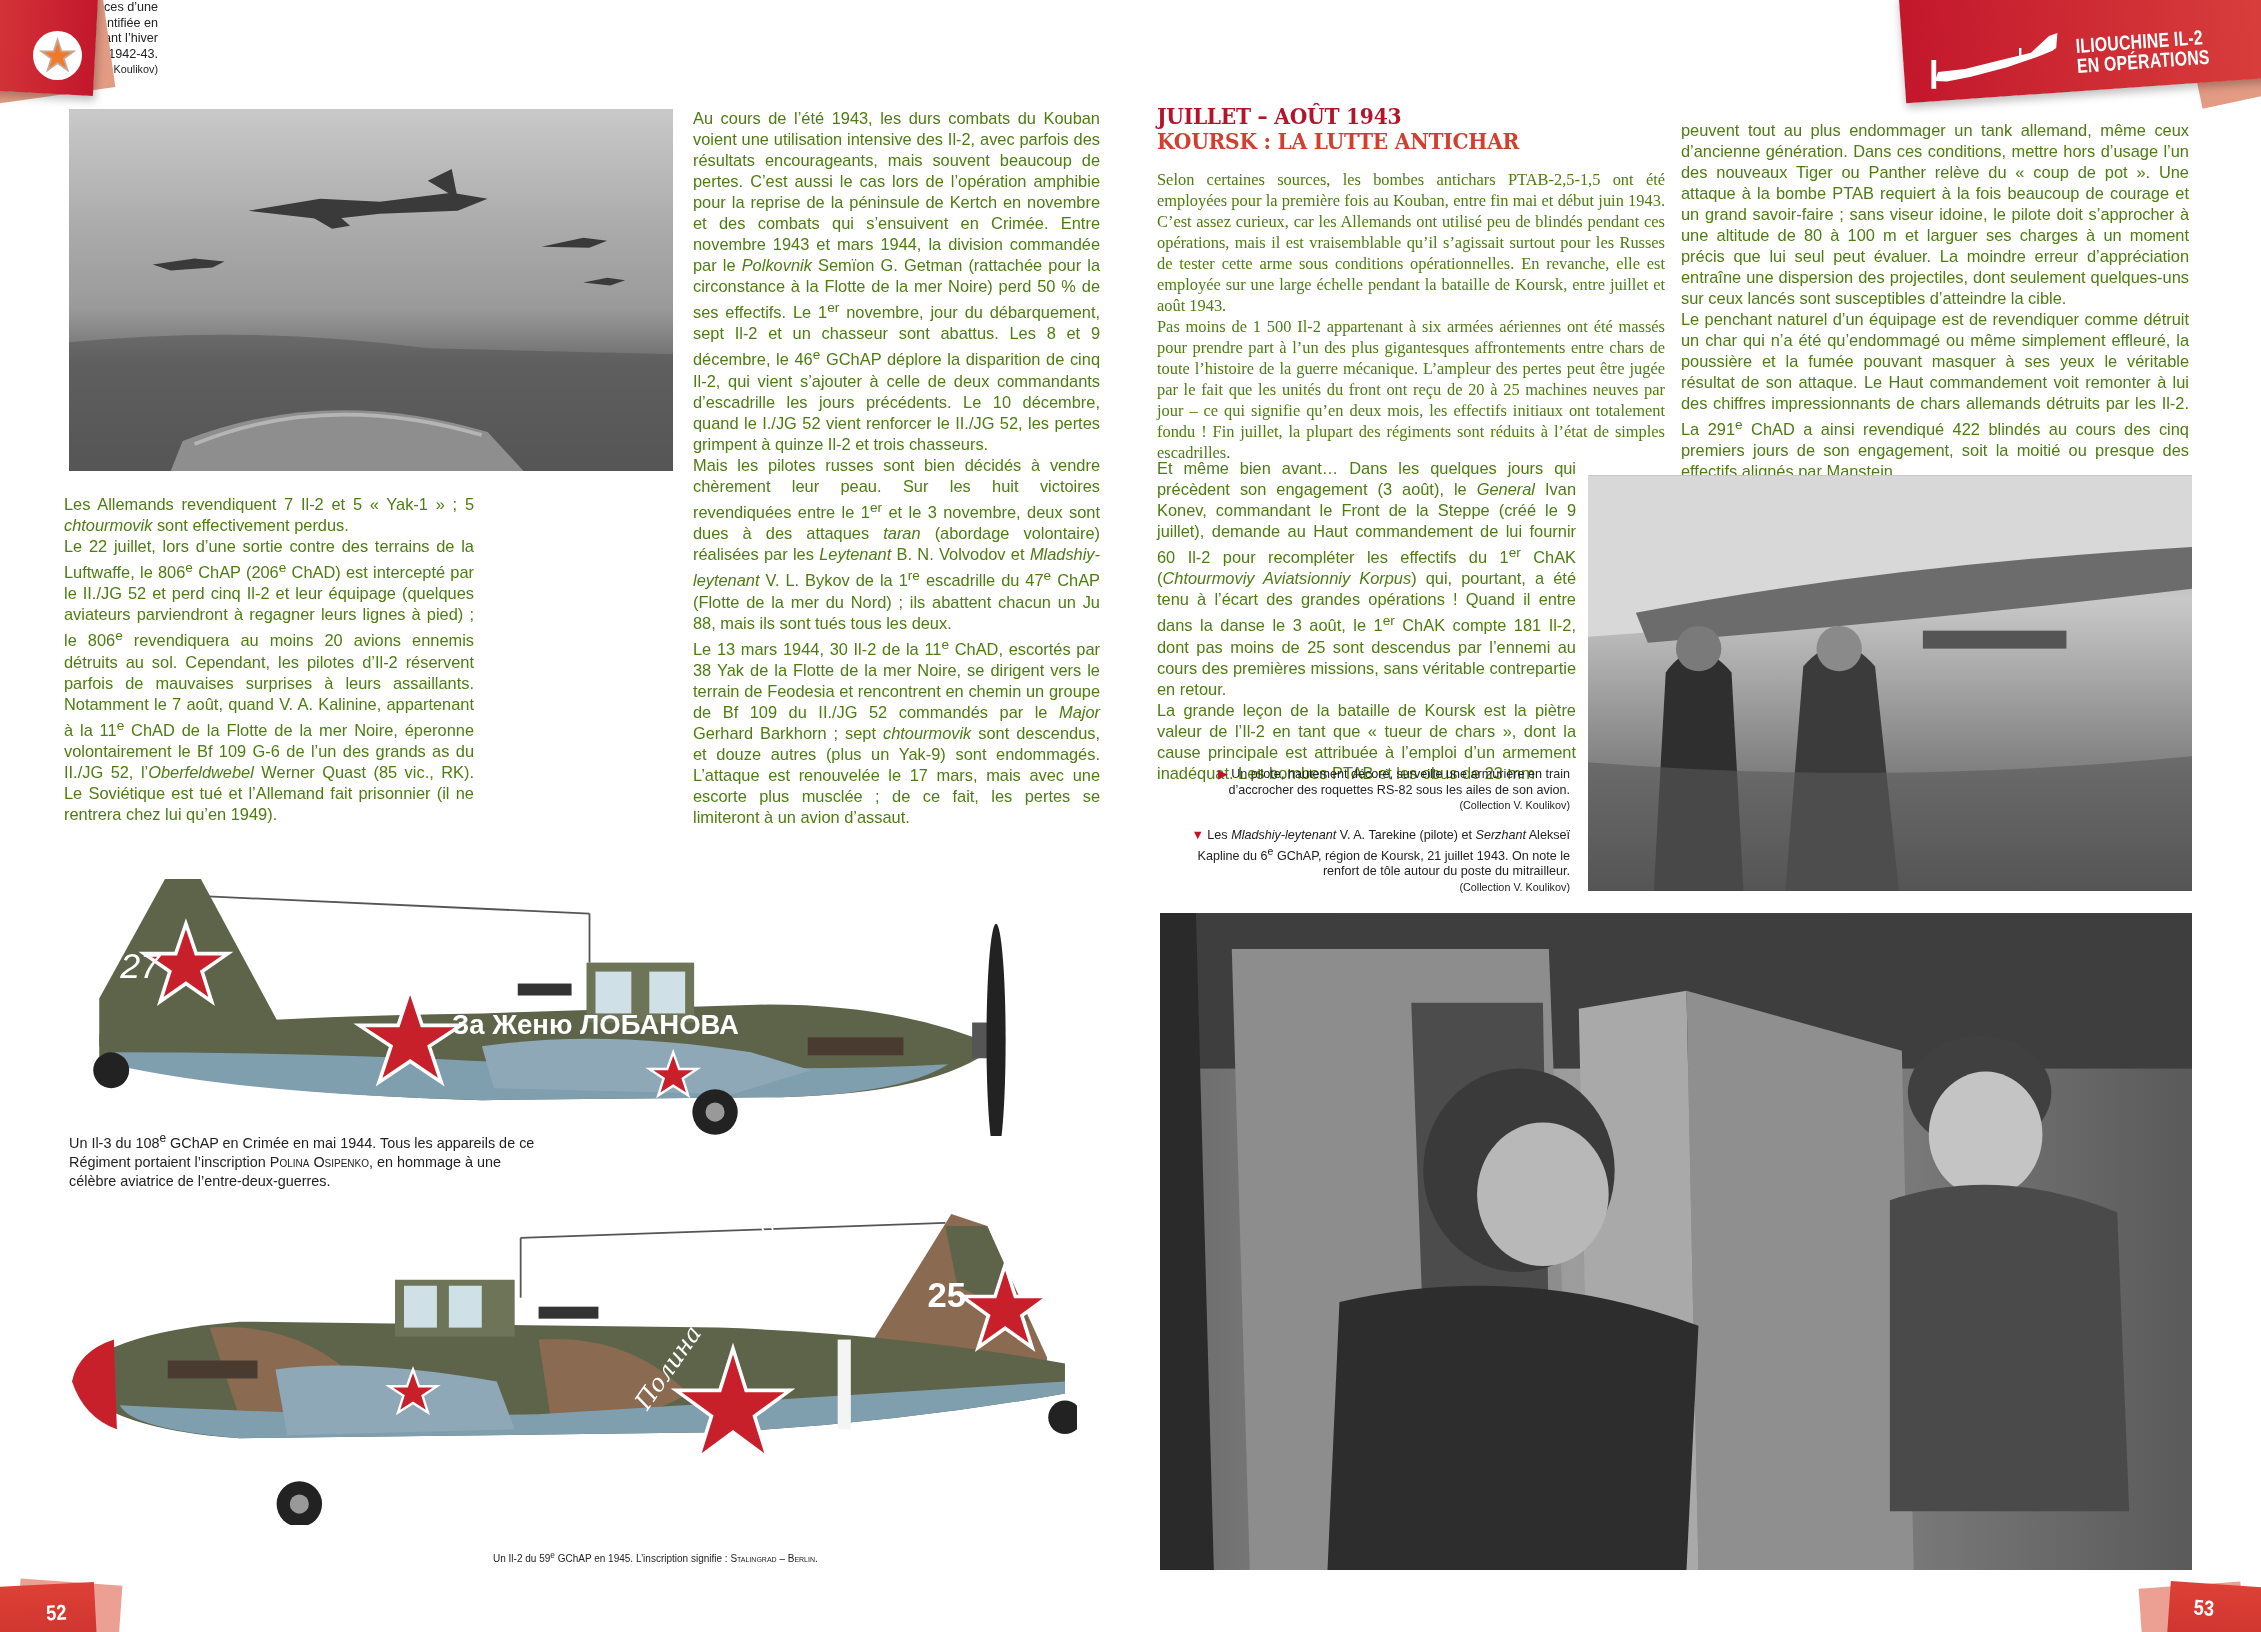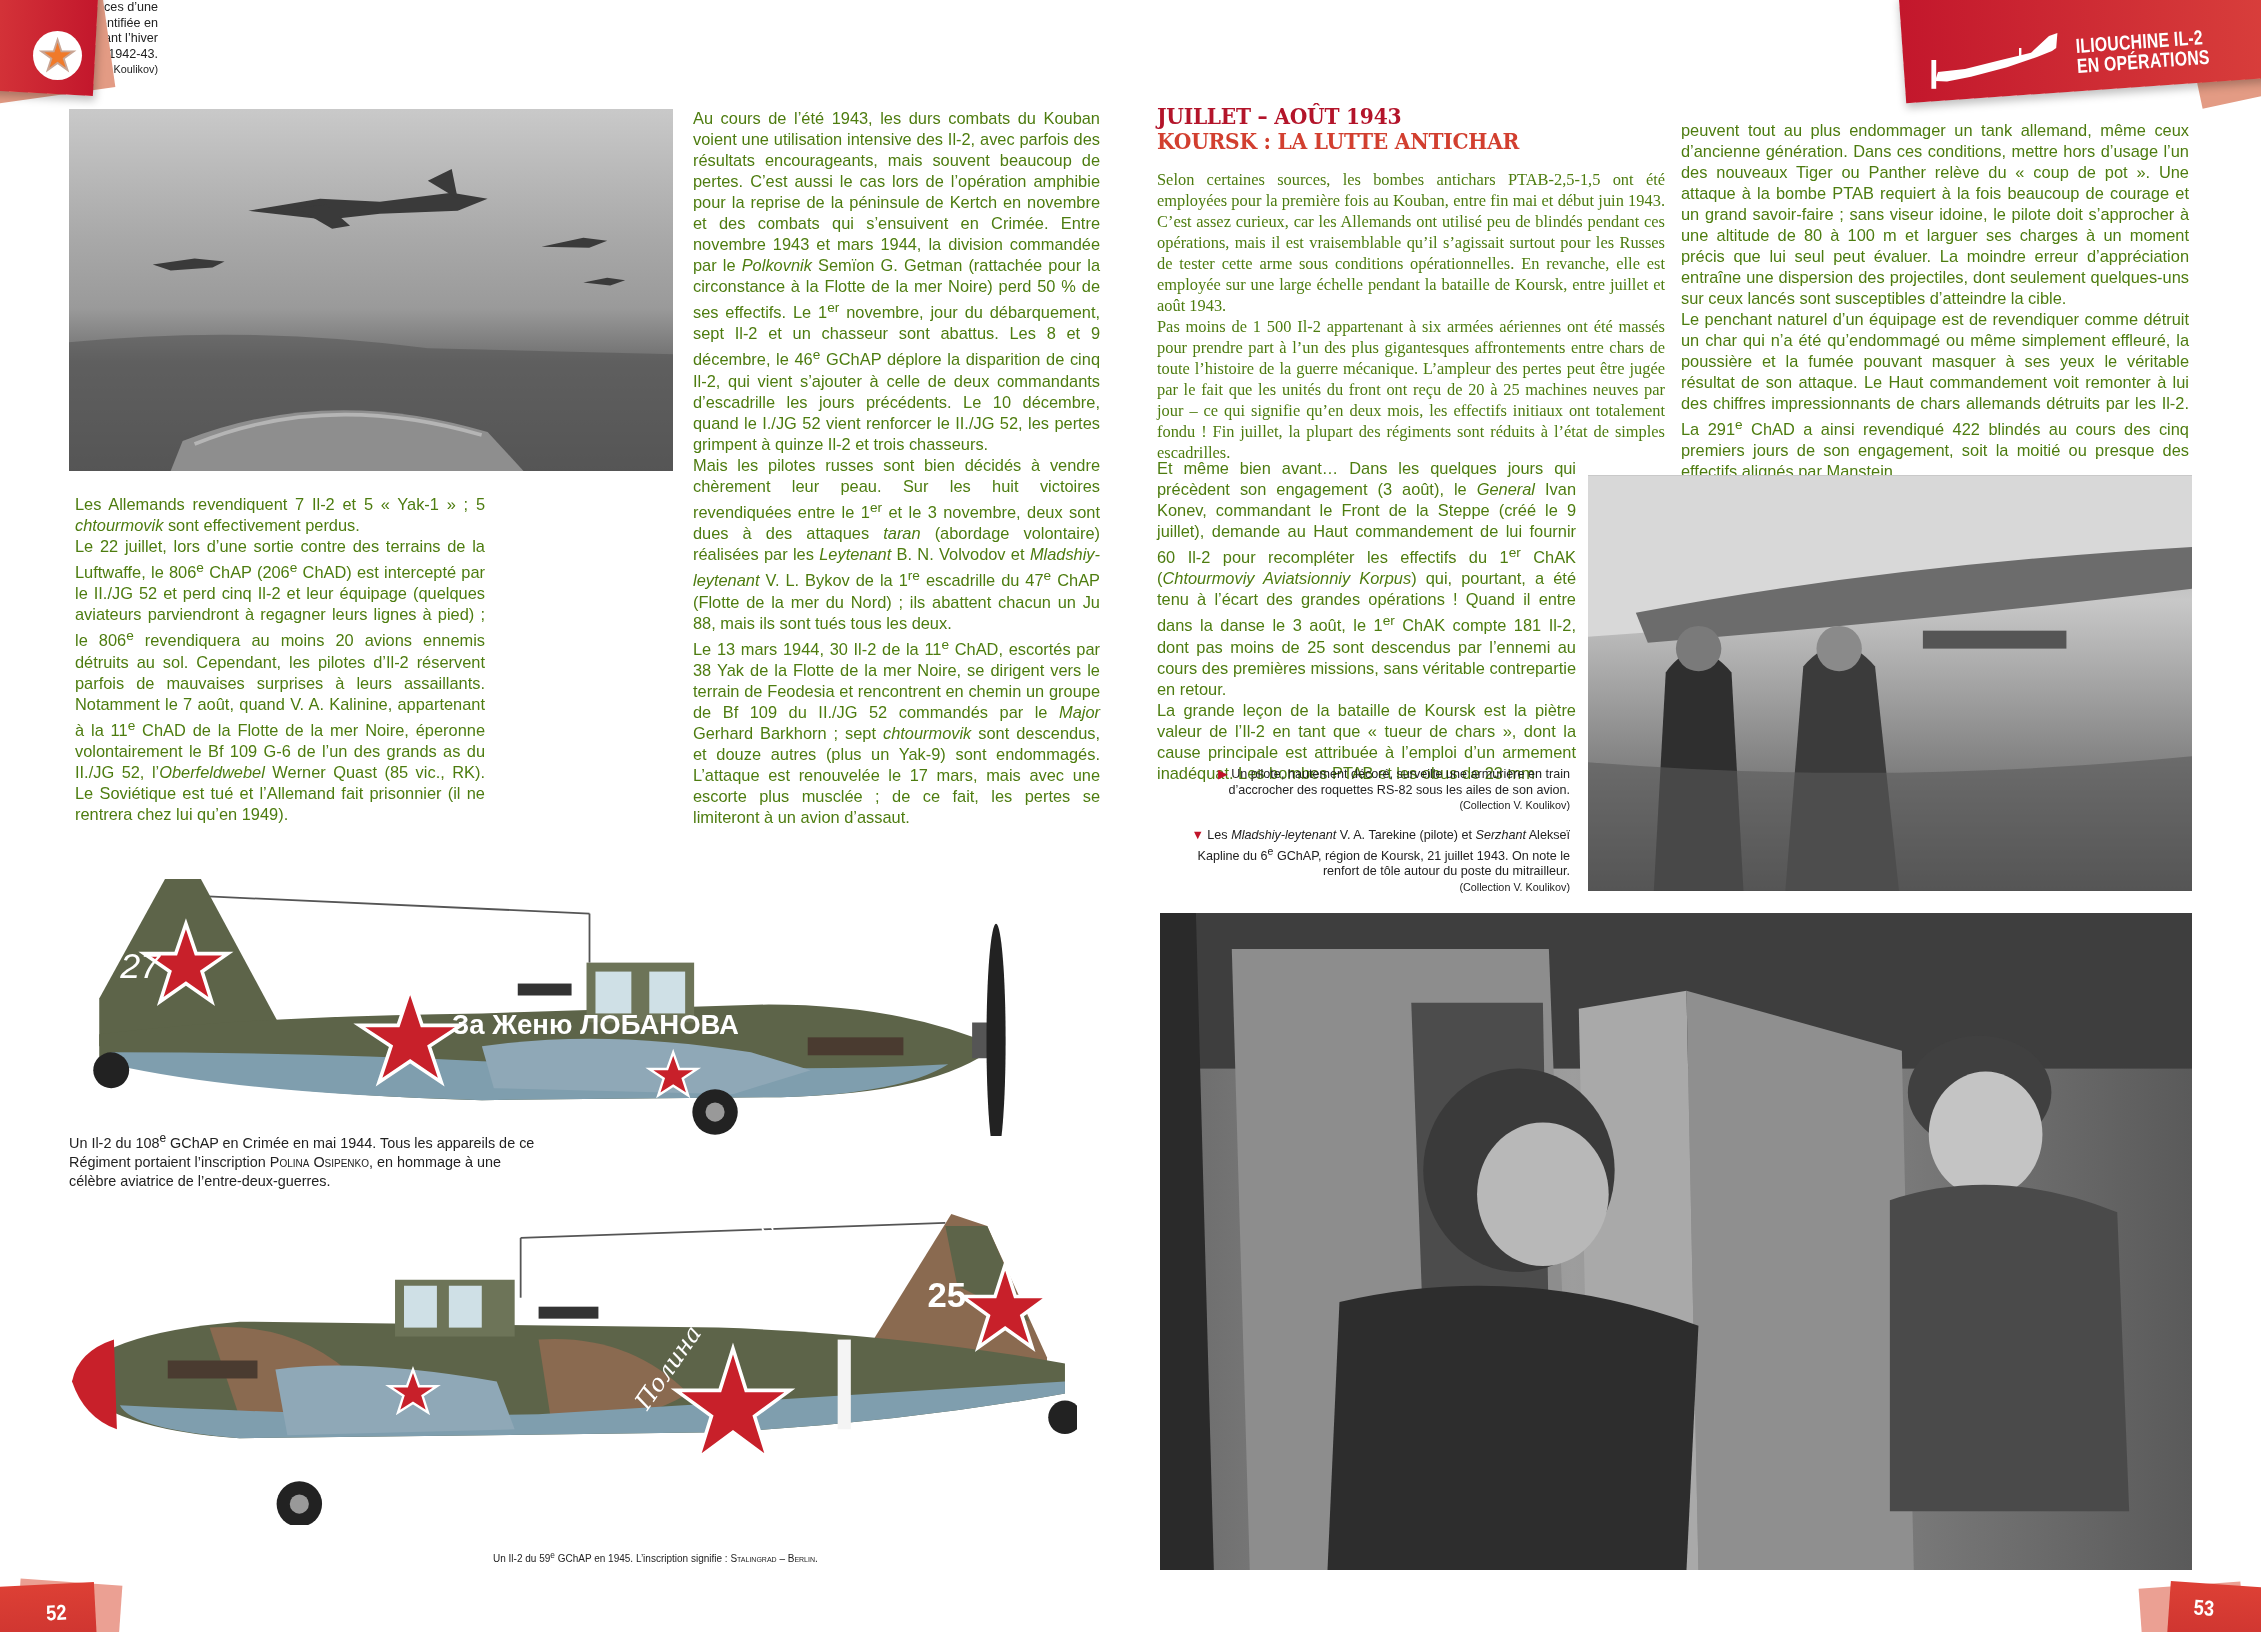--- a/index.html
+++ b/index.html
@@ -67,21 +67,21 @@
       <path d="M860 290 L900 282 L930 286 L905 295 Z"></path>
     </g>
   </svg>
 </div>
 <div class="caption right" style="left:508px;top:496px;width:158px;">
   <span class="tri">▲</span>
   <span>Des Il-2 biplaces d’une unité non identifiée en Crimée pendant l’hiver 1942-43.</span><br>
   <span class="cap-small">(Collection V. Koulikov)</span>
 </div>
 
-<div class="abs txt" style="left:75px;top:494px;width:410px;">
+<div class="abs txt" style="left:64px;top:494px;width:410px;">
   <p><span>Les Allemands revendiquent 7 Il-2 et 5 « Yak-1 » ; 5 </span><i>chtourmovik</i><span> sont effectivement perdus.</span></p>
   <p><span>Le 22 juillet, lors d’une sortie contre des terrains de la Luftwaffe, le 806</span><sup>e</sup><span> ChAP (206</span><sup>e</sup><span> ChAD) est intercepté par le II./JG 52 et perd cinq Il-2 et leur équipage (quelques aviateurs parviendront à regagner leurs lignes à pied) ; le 806</span><sup>e</sup><span> revendiquera au moins 20 avions ennemis détruits au sol. Cependant, les pilotes d’Il-2 réservent parfois de mauvaises surprises à leurs assaillants. Notamment le 7 août, quand V. A. Kalinine, appartenant à la 11</span><sup>e</sup><span> ChAD de la Flotte de la mer Noire, éperonne volontairement le Bf 109 G-6 de l’un des grands as du II./JG 52, l’</span><i>Oberfeldwebel</i><span> Werner Quast (85 vic., RK). Le Soviétique est tué et l’Allemand fait prisonnier (il ne rentrera chez lui qu’en 1949).</span></p>
 </div>
 
 <div class="abs txt" style="left:693px;top:108px;width:407px;">
   <p><span>Au cours de l’été 1943, les durs combats du Kouban voient une utilisation intensive des Il-2, avec parfois des résultats encourageants, mais souvent beaucoup de pertes. C’est aussi le cas lors de l’opération amphibie pour la reprise de la péninsule de Kertch en novembre et des combats qui s’ensuivent en Crimée. Entre novembre 1943 et mars 1944, la division commandée par le </span><i>Polkovnik</i><span> Semïon G. Getman (rattachée pour la circonstance à la Flotte de la mer Noire) perd 50 % de ses effectifs. Le 1</span><sup>er</sup><span> novembre, jour du débarquement, sept Il-2 et un chasseur sont abattus. Les 8 et 9 décembre, le 46</span><sup>e</sup><span> GChAP déplore la disparition de cinq Il-2, qui vient s’ajouter à celle de deux commandants d’escadrille les jours précédents. Le 10 décembre, quand le I./JG 52 vient renforcer le II./JG 52, les pertes grimpent à quinze Il-2 et trois chasseurs.</span></p>
   <p><span>Mais les pilotes russes sont bien décidés à vendre chèrement leur peau. Sur les huit victoires revendiquées entre le 1</span><sup>er</sup><span> et le 3 novembre, deux sont dues à des attaques </span><i>taran</i><span> (abordage volontaire) réalisées par les </span><i>Leytenant</i><span> B. N. Volvodov et </span><i>Mladshiy-leytenant</i><span> V. L. Bykov de la 1</span><sup>re</sup><span> escadrille du 47</span><sup>e</sup><span> ChAP (Flotte de la mer du Nord) ; ils abattent chacun un Ju 88, mais ils sont tués tous les deux.</span></p>
   <p><span>Le 13 mars 1944, 30 Il-2 de la 11</span><sup>e</sup><span> ChAD, escortés par 38 Yak de la Flotte de la mer Noire, se dirigent vers le terrain de Feodesia et rencontrent en chemin un groupe de Bf 109 du II./JG 52 commandés par le </span><i>Major</i><span> Gerhard Barkhorn ; sept </span><i>chtourmovik</i><span> sont descendus, et douze autres (plus un Yak-9) sont endommagés. L’attaque est renouvelée le 17 mars, mais avec une escorte plus musclée ; de ce fait, les pertes se limiteront à un avion d’assaut.</span></p>
 </div>
 
@@ -102,21 +102,21 @@
   <circle cx="1090" cy="430" r="38" fill="#222"></circle>
     <circle cx="1090" cy="430" r="16" fill="#999"></circle>
   <circle cx="80" cy="360" r="30" fill="#222"></circle>
   <polygon points="205,115 222,165 275,165 232,195 248,245 205,215 162,245 178,195 135,165 188,165" fill="#c8202a" stroke="#fff" stroke-width="6"></polygon>
   <polygon points="580,225 600,285 665,285 612,320 632,380 580,345 528,380 548,320 495,285 560,285" fill="#c8202a" stroke="#fff" stroke-width="6"></polygon>
   <polygon points="1020,330 1030,358 1060,358 1036,374 1045,402 1020,386 995,402 1004,374 980,358 1010,358" fill="#c8202a" stroke="#fff" stroke-width="4"></polygon>
   <text x="95" y="205" fill="#fff" font-family="Liberation Sans, sans-serif" font-size="60" font-style="italic">27</text>
   <text x="650" y="300" fill="#fff" font-family="Liberation Sans, sans-serif" font-weight="bold" font-size="46">За Женю ЛОБАНОВА</text>
 </svg>
 <div class="abs caption" style="left:69px;top:1129px;width:478px;font-size:14.4px;line-height:19px;">
-  <span>Un Il-2 du 108</span><sup>e</sup><span> GChAP en Crimée en mai 1944. Tous les appareils de ce Régiment portaient l’inscription </span><span class="scap">Polina Osipenko</span><span>, en hommage à une célèbre aviatrice de l’entre-deux-guerres.</span>
+  <span>Un Il-3 du 108</span><sup>e</sup><span> GChAP en Crimée en mai 1944. Tous les appareils de ce Régiment portaient l’inscription </span><span class="scap">Polina Osipenko</span><span>, en hommage à une célèbre aviatrice de l’entre-deux-guerres.</span>
 </div>
 
 <svg class="abs" style="left:60px;top:1202px;width:1017px;height:323px" viewBox="0 0 1700 540">
   <line x1="770" y1="60" x2="1480" y2="35" stroke="#555" stroke-width="3"></line>
   <line x1="770" y1="60" x2="770" y2="160" stroke="#555" stroke-width="3"></line>
   <path d="M1360 230 L1490 20 L1550 40 L1650 260 L1650 300 Z" fill="#8a6a50"></path>
   <path d="M1480 40 L1550 40 L1620 200 L1500 140 Z" fill="#5d6449"></path>
   <path d="M20 300 Q60 220 300 200 L1100 210 Q1400 220 1680 270 L1680 320 Q1400 370 1100 385 L300 395 Q80 380 20 300 Z" fill="#5d6449"></path>
   <path d="M250 210 Q400 200 500 300 Q450 360 300 360 Z" fill="#8a6a50"></path>
   <path d="M800 230 Q950 220 1050 320 Q950 380 820 360 Z" fill="#8a6a50"></path>

